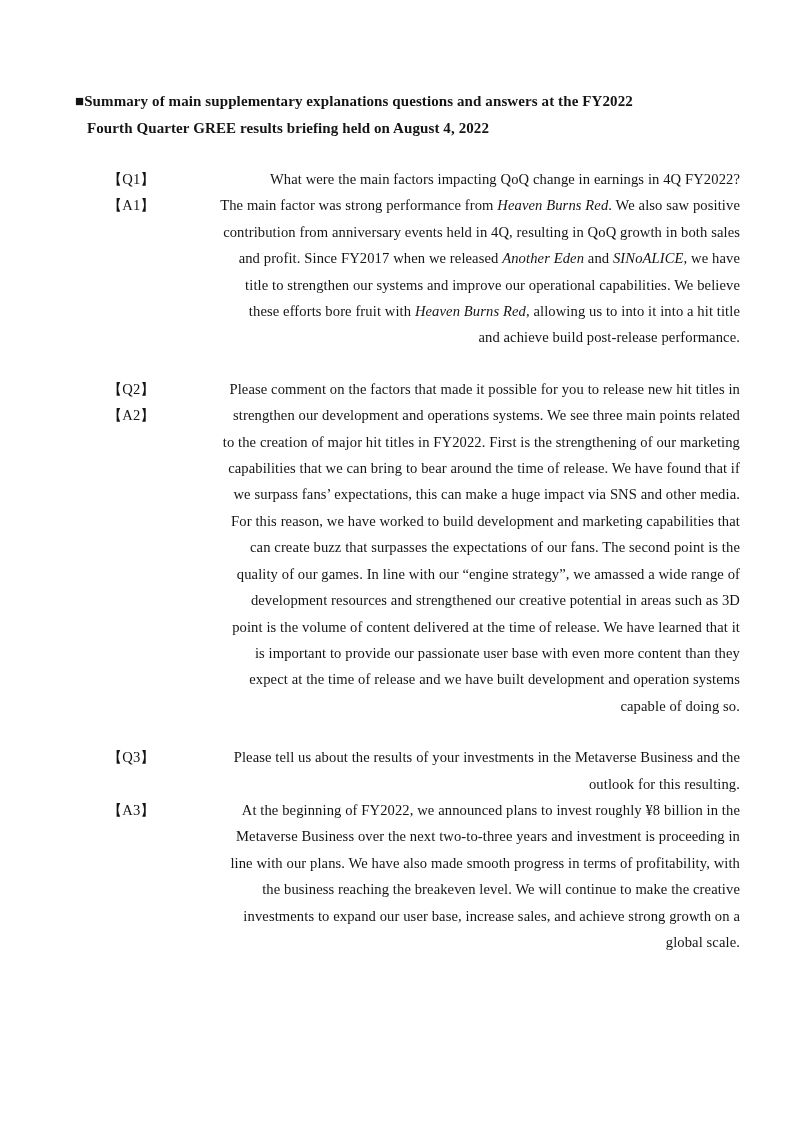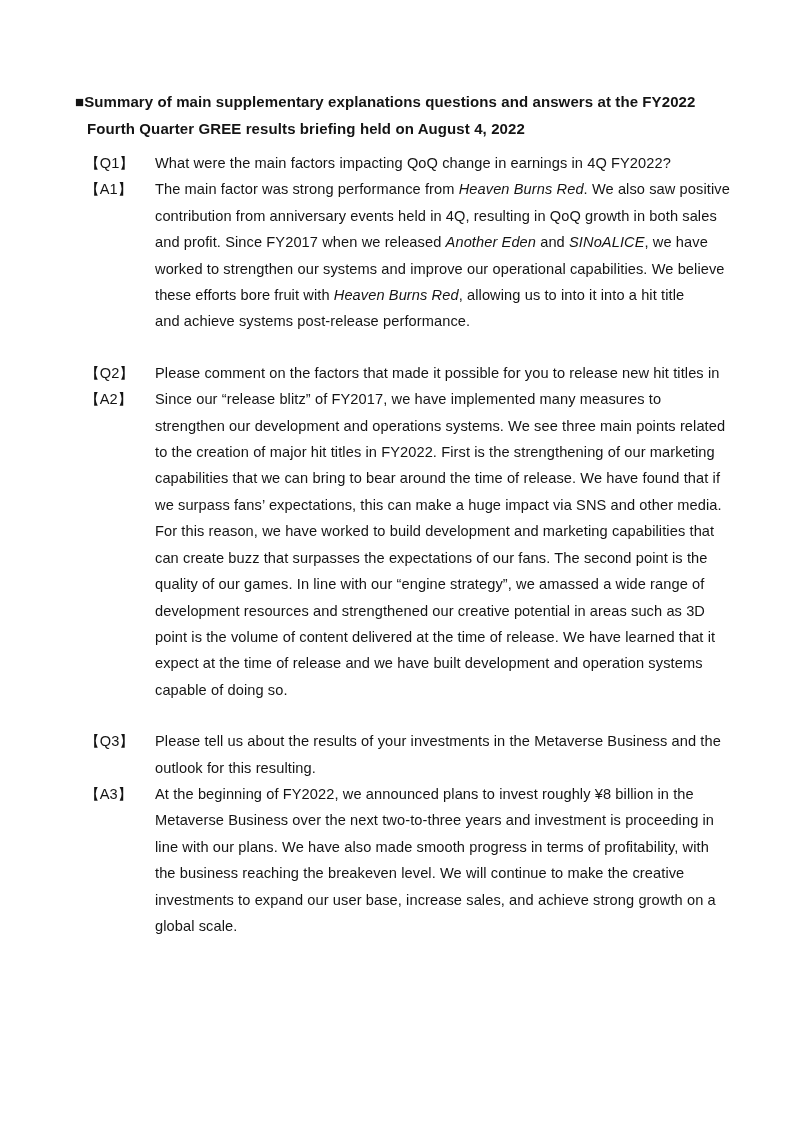--- a/index.html
+++ b/index.html
@@ -14,33 +14,35 @@
     font-family: "Liberation Sans", "DejaVu Sans", sans-serif;
     color: #141414;
     -webkit-font-smoothing: antialiased;
   }
   .page {
     box-sizing: border-box;
     width: 800px;
     height: 1131px;
     padding: 88px 60px 3px 75px;
     background: #ffffff;
+    font-family: Liberation Serif, serif;
   }
   .doc-title {
     font-size: 15px;
     font-weight: 700;
     line-height: 27px;
     letter-spacing: 0.1px;
     white-space: nowrap;
   }
   .doc-title .t-line2 {
     padding-left: 12px;
   }
   .qa-list {
-    margin-top: 8px;
+    margin-top: 24px;
+    text-align: right;
   }
   .qa-block {
     margin-bottom: 25px;
   }
   .qa-row {
     display: flex;
     align-items: flex-start;
     font-size: 14.6px;
     line-height: 26.4px;
     letter-spacing: 0.1px;
@@ -80,47 +82,47 @@
         <div class="qa-text">
             <div class="line"><span>What were the main factors impacting QoQ change in earnings in 4Q FY2022?</span></div>
           </div>
       </div>
       <div class="qa-row">
         <div class="qa-label">【A1】</div>
         <div class="qa-text">
             <div class="line"><span>The main factor was strong performance from </span><i>Heaven Burns Red</i><span>. We also saw positive</span></div>
             <div class="line"><span>contribution from anniversary events held in 4Q, resulting in QoQ growth in both sales</span></div>
             <div class="line"><span>and profit. Since FY2017 when we released </span><i>Another Eden</i><span> and </span><i>SINoALICE</i><span>, we have</span></div>
-            <div class="line"><span>worked to strengthen our systems and improve our operational capabilities. We believe</span></div>
+            <div class="line"><span>title to strengthen our systems and improve our operational capabilities. We believe</span></div>
             <div class="line"><span>these efforts bore fruit with </span><i>Heaven Burns Red</i><span>, allowing us to into it into a hit title</span></div>
-            <div class="line"><span>and achieve systems post-release performance.</span></div>
+            <div class="line"><span>and achieve build post-release performance.</span></div>
           </div>
       </div>
     </div>
 
     <div class="qa-block">
       <div class="qa-row">
         <div class="qa-label">【Q2】</div>
         <div class="qa-text">
             <div class="line"><span>Please comment on the factors that made it possible for you to release new hit titles in</span></div>
           </div>
       </div>
       <div class="qa-row">
         <div class="qa-label">【A2】</div>
         <div class="qa-text">
-            <div class="line"><span>Since our “release blitz” of FY2017, we have implemented many measures to</span></div>
             <div class="line"><span>strengthen our development and operations systems. We see three main points related</span></div>
             <div class="line"><span>to the creation of major hit titles in FY2022. First is the strengthening of our marketing</span></div>
             <div class="line"><span>capabilities that we can bring to bear around the time of release. We have found that if</span></div>
             <div class="line"><span>we surpass fans’ expectations, this can make a huge impact via SNS and other media.</span></div>
             <div class="line"><span>For this reason, we have worked to build development and marketing capabilities that</span></div>
             <div class="line"><span>can create buzz that surpasses the expectations of our fans. The second point is the</span></div>
             <div class="line"><span>quality of our games. In line with our “engine strategy”, we amassed a wide range of</span></div>
             <div class="line"><span>development resources and strengthened our creative potential in areas such as 3D</span></div>
             <div class="line"><span>point is the volume of content delivered at the time of release. We have learned that it</span></div>
+            <div class="line"><span>is important to provide our passionate user base with even more content than they</span></div>
             <div class="line"><span>expect at the time of release and we have built development and operation systems</span></div>
             <div class="line"><span>capable of doing so.</span></div>
           </div>
       </div>
     </div>
 
     <div class="qa-block">
       <div class="qa-row">
         <div class="qa-label">【Q3】</div>
         <div class="qa-text">

